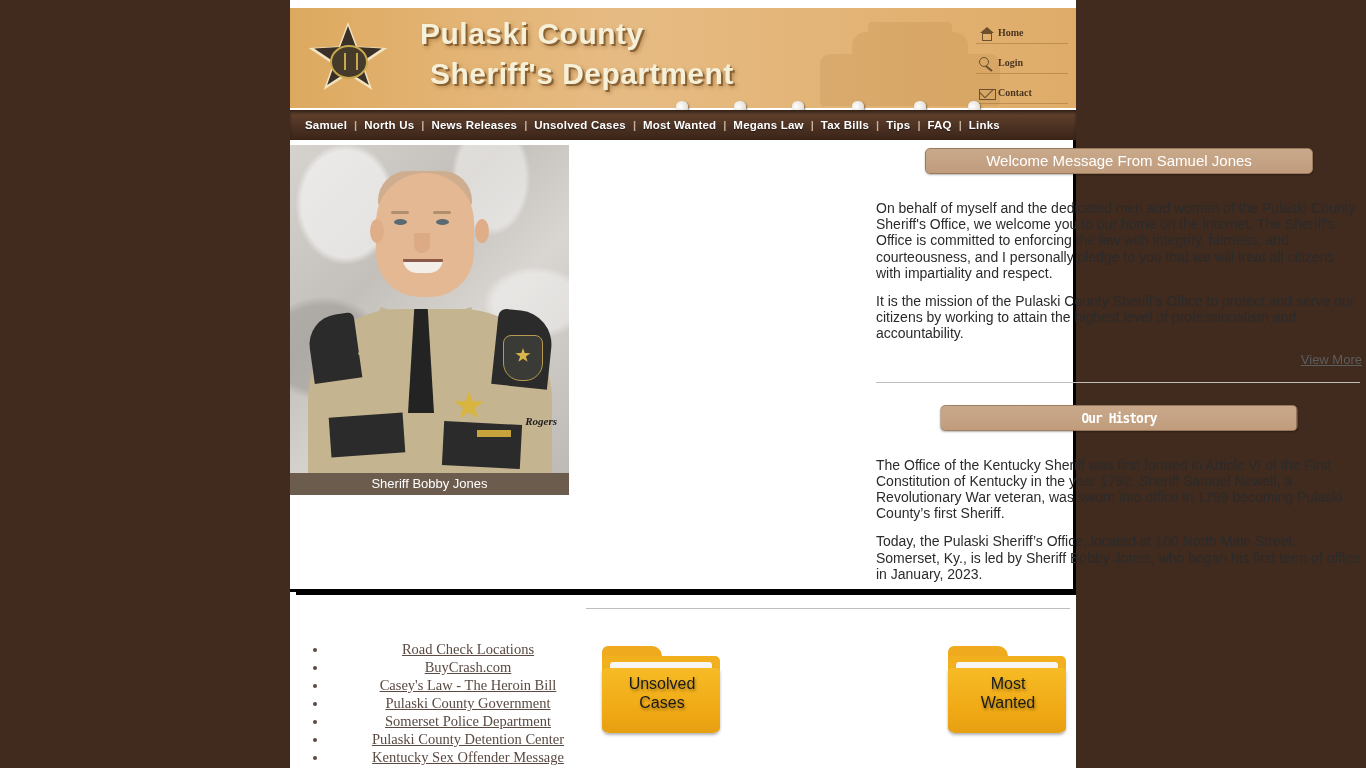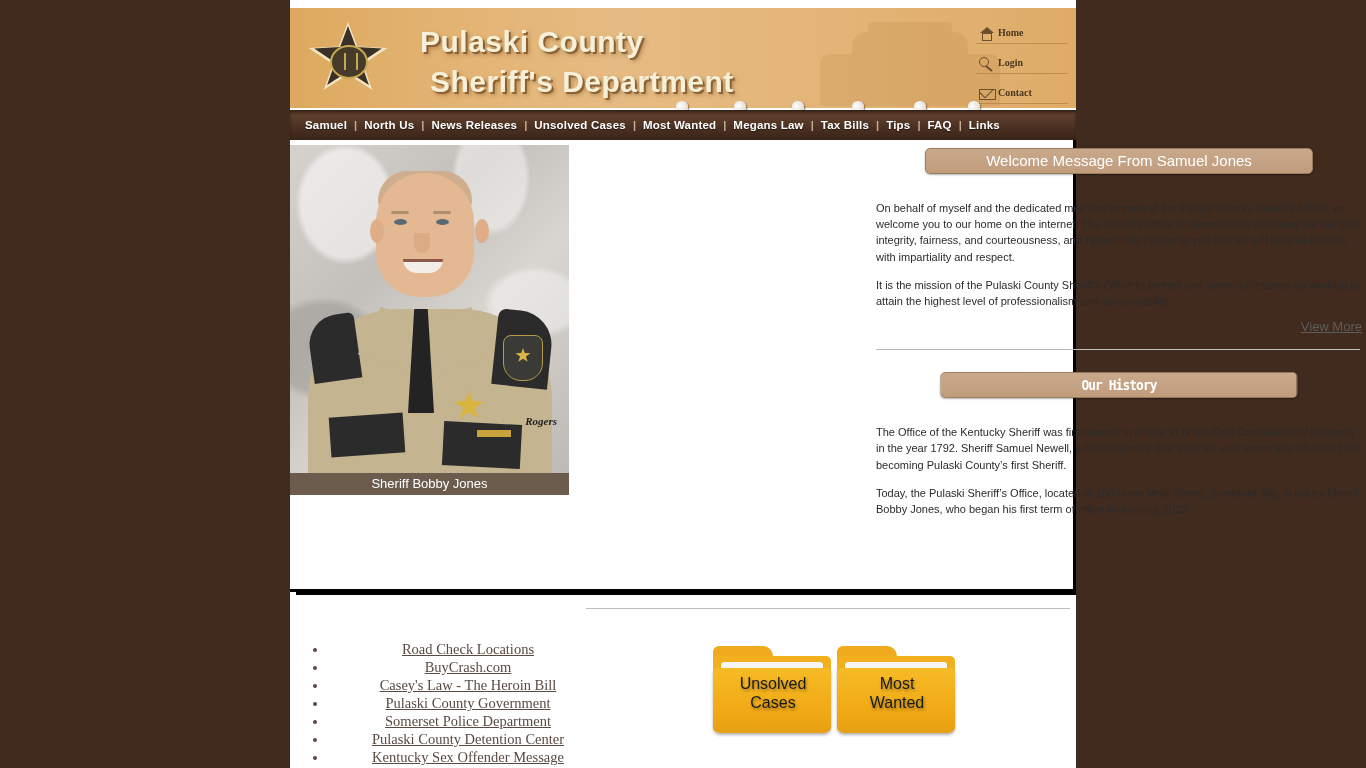--- a/index.html
+++ b/index.html
@@ -86,21 +86,21 @@
   }
   #badge .circle-inner {
     position: absolute; left: 12px; top: 6px;
     width: 10px; height: 17px;
     border-left: 2px solid #c8a84c;
     border-right: 2px solid #c8a84c;
   }
 
   #header-title {
     position: absolute;
-    left: 130px; top: 14px;
+    left: 130px; top: 6px;
     width: 500px;
   }
   .title-line {
     font-family: "Liberation Sans", sans-serif;
     font-weight: bold;
     font-size: 30px;
     color: #f7f0d8;
     letter-spacing: .5px;
     text-shadow: 2px 2px 0 rgba(120,80,35,.75), 3px 3px 4px rgba(110,70,30,.45);
     line-height: 40px;
@@ -407,21 +407,21 @@
     box-shadow: 0 1px 2px rgba(0,0,0,.3);
   }
   .section-banner.cond {
     font-family: "DejaVu Sans Mono", monospace;
     font-weight: bold;
     font-size: 14px;
     letter-spacing: -1px;
     transform: scaleX(.92);
   }
   .body-text {
-    font-size: 11px;
+    font-size: 14px;
     color: #2b2b2b;
     line-height: 16.2px;
     margin: 0 0 12px 0;
     width: 486px;
   }
   #welcome-block { margin-top: 26px; }
   .view-more-row {
     text-align: right;
     width: 486px;
     margin-top: -4px;
@@ -472,21 +472,21 @@
     text-decoration: underline;
     cursor: pointer;
     color: #5a4a42;
   }
 
   #folders {
     position: absolute;
     left: 600px; top: 640px;
     width: 470px;
     display: flex;
-    justify-content: center;
+    justify-content: space-between;
   }
   .folder {
     position: relative;
     width: 124px; height: 100px;
     cursor: pointer;
   }
   .folder .tab {
     position: absolute; left: 2px; top: 6px;
     width: 60px; height: 16px;
     background: #f0aa1d;

